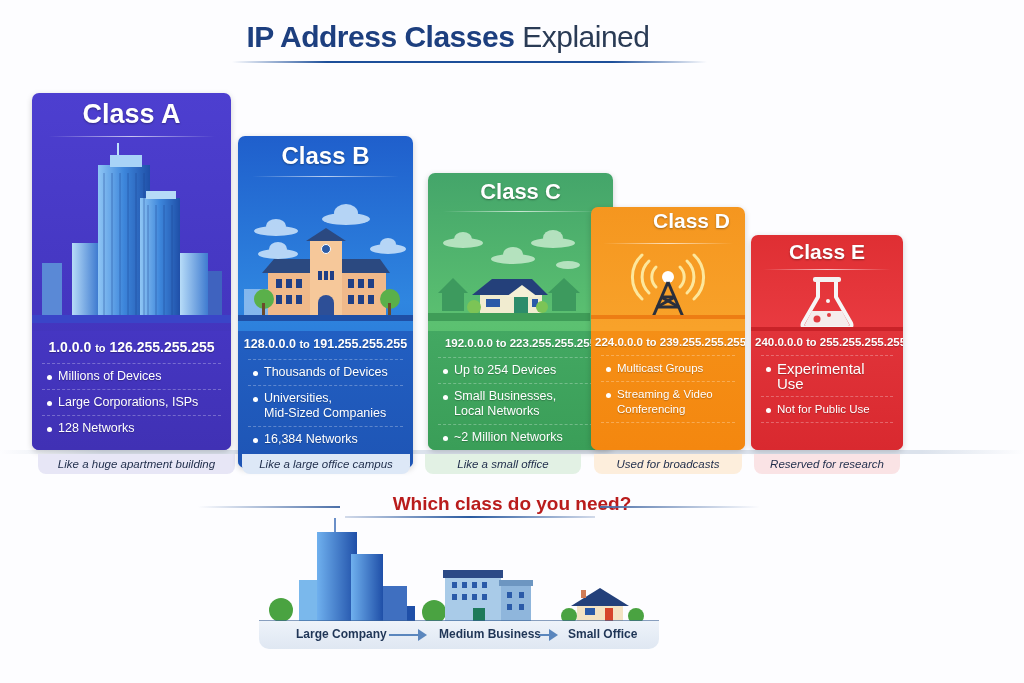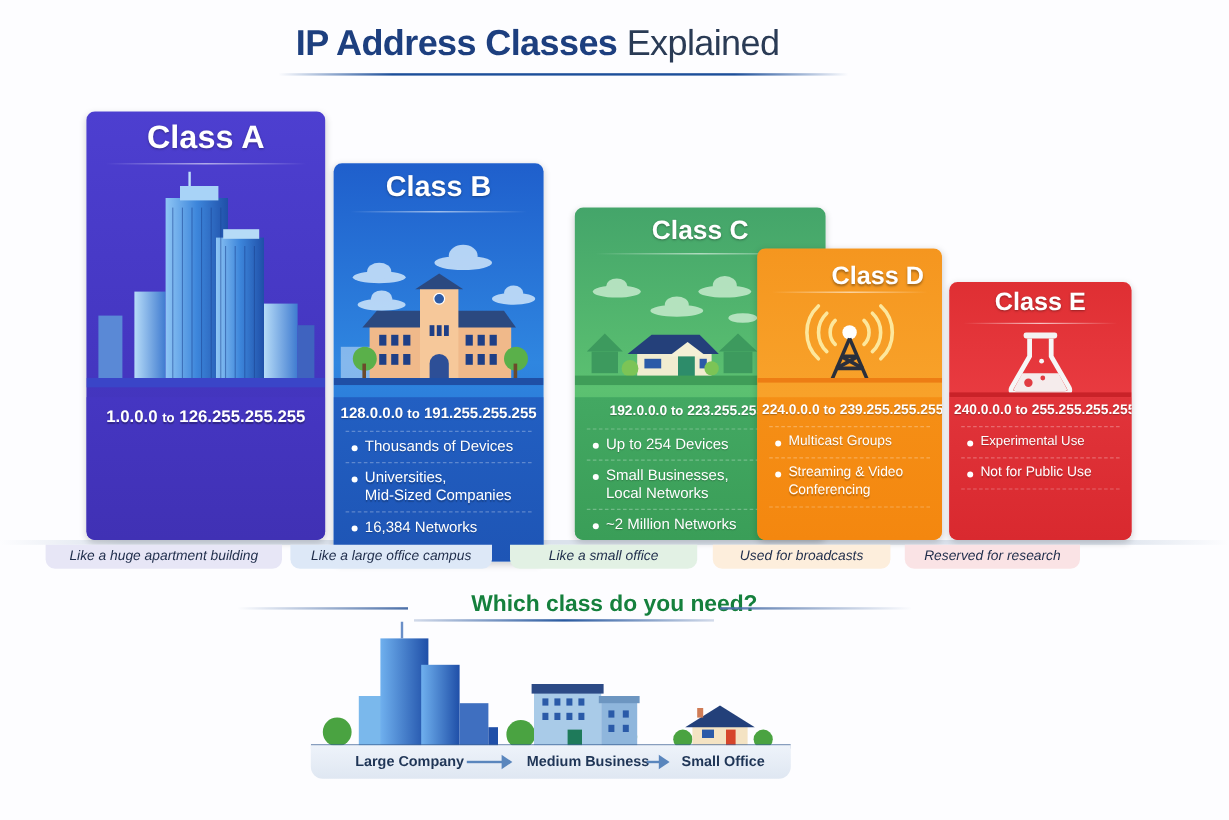--- a/index.html
+++ b/index.html
@@ -2,32 +2,32 @@
 <html><head>
 <meta charset="utf-8">
 <style>
   html,body{margin:0;padding:0;}
   body{width:1024px;height:683px;background:#fdfdff;position:relative;overflow:hidden;font-family:"Liberation Sans","DejaVu Sans",sans-serif;}
   .title{position:absolute;left:0;width:896px;top:20px;text-align:center;font-size:30px;color:#1d3f7f;letter-spacing:-0.5px;}
   .title b{font-weight:700;}
   .title span.light{font-weight:400;color:#2a3b55;}
   .title-rule{position:absolute;left:232px;top:61px;width:475px;height:2px;background:linear-gradient(90deg,rgba(30,70,140,0),#1d4f9a 20%,#1d4f9a 80%,rgba(30,70,140,0));}
   .floor{position:absolute;left:0;top:450px;width:1024px;height:4px;background:linear-gradient(90deg,rgba(200,210,225,0),#dbe2ec 10%,#dbe2ec 90%,rgba(200,210,225,0));}
-  .card{position:absolute;border-radius:7px;overflow:hidden;box-shadow:0 2px 6px rgba(0,0,0,0.18);color:#fff;margin-left:40px;}
+  .card{position:absolute;border-radius:7px;overflow:hidden;box-shadow:0 2px 6px rgba(0,0,0,0.18);color:#fff;}
   .card .ctitle{position:absolute;left:0;right:0;text-align:center;font-weight:700;text-shadow:0 1px 2px rgba(0,0,0,0.35);}
   .card .crule{position:absolute;left:8%;right:8%;height:1px;background:linear-gradient(90deg,rgba(255,255,255,0),rgba(255,255,255,0.7),rgba(255,255,255,0));}
   .card .art{position:absolute;left:0;right:0;}
   .card .info{position:absolute;left:0;right:0;bottom:0;}
   .range{text-align:center;font-weight:700;font-size:13.5px;padding:0 4px;white-space:nowrap;text-shadow:0 1px 1px rgba(0,0,0,0.3);}
   .range small{font-size:11px;font-weight:700;}
   .bul{list-style:none;margin:0;padding:0 10px;}
   .bul li{font-size:12.5px;padding:5px 0 5px 16px;position:relative;border-top:1px dashed rgba(255,255,255,0.28);line-height:15px;text-shadow:0 1px 1px rgba(0,0,0,0.25);}
   .bul li:before{content:"";position:absolute;left:5px;top:11px;width:5px;height:5px;border-radius:50%;background:#fff;}
   .cap{position:absolute;height:20px;border-radius:0 0 8px 8px;text-align:center;font-style:italic;font-size:11.5px;line-height:20px;color:#1e2c4a;}
-  .sub{position:absolute;left:0;width:1024px;top:493px;text-align:center;font-size:19px;font-weight:700;color:#15803d;}
+  .sub{position:absolute;left:0;width:1024px;top:493px;text-align:center;font-size:19px;font-weight:700;color:#b91c1c;}
   .sub-line-l{position:absolute;left:198px;top:506px;width:142px;height:2px;background:linear-gradient(90deg,rgba(40,80,150,0),#4b6fa8);}
   .sub-line-r{position:absolute;left:600px;top:506px;width:160px;height:2px;background:linear-gradient(90deg,#4b6fa8,rgba(40,80,150,0));}
   .sub-under{position:absolute;left:345px;top:516px;width:250px;height:2px;background:linear-gradient(90deg,rgba(40,80,150,0.2),#2a5aa0,rgba(40,80,150,0.2));}
   .scale-bar{position:absolute;left:259px;top:621px;width:400px;height:28px;background:linear-gradient(180deg,#eef3fa,#dfe7f2);border-radius:0 0 10px 10px;}
   .scale-lbl{position:absolute;top:627px;font-size:12px;color:#1f3556;font-weight:700;}
   .arrow{position:absolute;top:634px;height:2px;background:#5a86bd;}
   .arrow:after{content:"";position:absolute;right:-2px;top:-5px;border-left:9px solid #5a86bd;border-top:6px solid transparent;border-bottom:6px solid transparent;}
 </style>
 </head>
 <body>
@@ -71,20 +71,25 @@
         <line x1="116" y1="62" x2="116" y2="176"></line>
           <line x1="124" y1="62" x2="124" y2="176"></line>
           <line x1="132" y1="62" x2="132" y2="176"></line>
           <line x1="140" y1="62" x2="140" y2="176"></line>
       </g>
       <rect x="0" y="172" width="199" height="8" fill="#3a45c8"></rect>
     </svg>
   </div>
   <div class="info" style="top:238px;background:linear-gradient(180deg,#4536c2,#4031b4);">
     <div class="range" style="padding-top:8px;padding-bottom:8px;font-size:14px;"><span>1.0.0.0</span> <small>to</small> <span>126.255.255.255</span></div>
+    <ul class="bul">
+      <li>Millions of Devices</li>
+      <li>Large Corporations, ISPs</li>
+      <li>128 Networks</li>
+    </ul>
   </div>
 </div>
 <div class="cap" style="left:38px;top:454px;width:197px;background:#e7e6f6;">Like a huge apartment building</div>
 
 <div class="card" style="left:238px;top:136px;width:175px;height:332px;background:linear-gradient(180deg,#1f5fcc 0%,#2f86e0 50%,#2263c7 100%);">
   <div class="ctitle" style="top:6px;font-size:24px;">Class B</div>
   <div class="crule" style="top:40px;"></div>
   <div class="art" style="top:55px;height:130px;">
     <svg width="175" height="130" viewBox="0 0 175 130">
       <g fill="#cfe6fb" opacity="0.85">
@@ -133,21 +138,21 @@
     <ul class="bul">
       <li>Thousands of Devices</li>
       <li style="white-space:pre-line;">Universities,
 Mid-Sized Companies</li>
       <li>16,384 Networks</li>
     </ul>
   </div>
 </div>
 <div class="cap" style="left:242px;top:454px;width:168px;background:#dde8f7;">Like a large office campus</div>
 
-<div class="card" style="left:439px;top:173px;width:185px;height:277px;background:linear-gradient(180deg,#44a56a 0%,#5cc171 55%,#3ea75b 100%);padding-left:24px;">
+<div class="card" style="left:428px;top:173px;width:185px;height:277px;background:linear-gradient(180deg,#44a56a 0%,#5cc171 55%,#3ea75b 100%);">
   <div class="ctitle" style="top:6px;font-size:22px;">Class C</div>
   <div class="crule" style="top:38px;"></div>
   <div class="art" style="top:48px;height:100px;">
     <svg width="162" height="100" viewBox="0 0 162 100">
       <g fill="#cdeed3" opacity="0.8">
         <ellipse cx="35" cy="22" rx="20" ry="5"></ellipse>
           <ellipse cx="35" cy="18" rx="9" ry="7"></ellipse>
         <ellipse cx="125" cy="22" rx="22" ry="5"></ellipse>
           <ellipse cx="125" cy="17" rx="10" ry="8"></ellipse>
         <ellipse cx="85" cy="38" rx="22" ry="5"></ellipse>
@@ -175,21 +180,21 @@
       <li>Up to 254 Devices</li>
       <li style="white-space:pre-line;">Small Businesses,
 Local Networks</li>
       <li>~2 Million Networks</li>
     </ul>
   </div>
 </div>
 <div class="cap" style="left:425px;top:454px;width:156px;background:#e2f1e4;">Like a small office</div>
 
 <div class="card" style="left:591px;top:207px;width:154px;height:243px;background:linear-gradient(180deg,#f5961f 0%,#f8a22a 50%,#f48a12 100%);">
-  <div class="ctitle" style="top:12px;font-size:21px;padding-left:47px;">Class D</div>
+  <div class="ctitle" style="top:2px;font-size:21px;padding-left:47px;">Class D</div>
   <div class="crule" style="top:36px;"></div>
   <div class="art" style="top:42px;height:70px;">
     <svg width="154" height="70" viewBox="0 0 154 70">
       <g fill="none" stroke="#fde79c" stroke-width="3" stroke-linecap="round">
         <path d="M65 18 a14 14 0 0 0 0 20"></path>
           <path d="M89 18 a14 14 0 0 1 0 20"></path>
         <path d="M58 12 a22 22 0 0 0 0 32"></path>
           <path d="M96 12 a22 22 0 0 1 0 32"></path>
         <path d="M51 6 a30 30 0 0 0 0 44"></path>
           <path d="M103 6 a30 30 0 0 1 0 44"></path>
@@ -227,21 +232,21 @@
       <path d="M61 36 H91 L98 49 Q99 51 96 51 H56 Q53 51 54 49 Z" fill="#f6f6f6" opacity="0.95"></path>
       <circle cx="66" cy="44" r="3.5" fill="#e13c42"></circle>
         <circle cx="78" cy="40" r="2" fill="#e13c42"></circle>
         <circle cx="77" cy="26" r="2" fill="#f6f6f6"></circle>
       <rect x="0" y="52" width="152" height="4" fill="#c92228"></rect>
     </svg>
   </div>
   <div class="info" style="top:96px;background:linear-gradient(180deg,#e1343a,#d9292f);">
     <div class="range" style="padding-top:5px;padding-bottom:7px;font-size:11.5px;"><span>240.0.0.0</span> <small>to</small> <span>255.255.255.255</span></div>
     <ul class="bul">
-      <li style="font-size:11px;">Experimental Use</li>
+      <li style="font-size:15px;">Experimental Use</li>
       <li style="font-size:11.5px;border-bottom:1px dashed rgba(255,255,255,0.28);">Not for Public Use</li>
     </ul>
   </div>
 </div>
 <div class="cap" style="left:754px;top:454px;width:146px;background:#fae3e5;">Reserved for research</div>
 
 <div class="sub-line-l"></div>
 <div class="sub">Which class do you need?</div>
 <div class="sub-line-r"></div>
 <div class="sub-under"></div>

